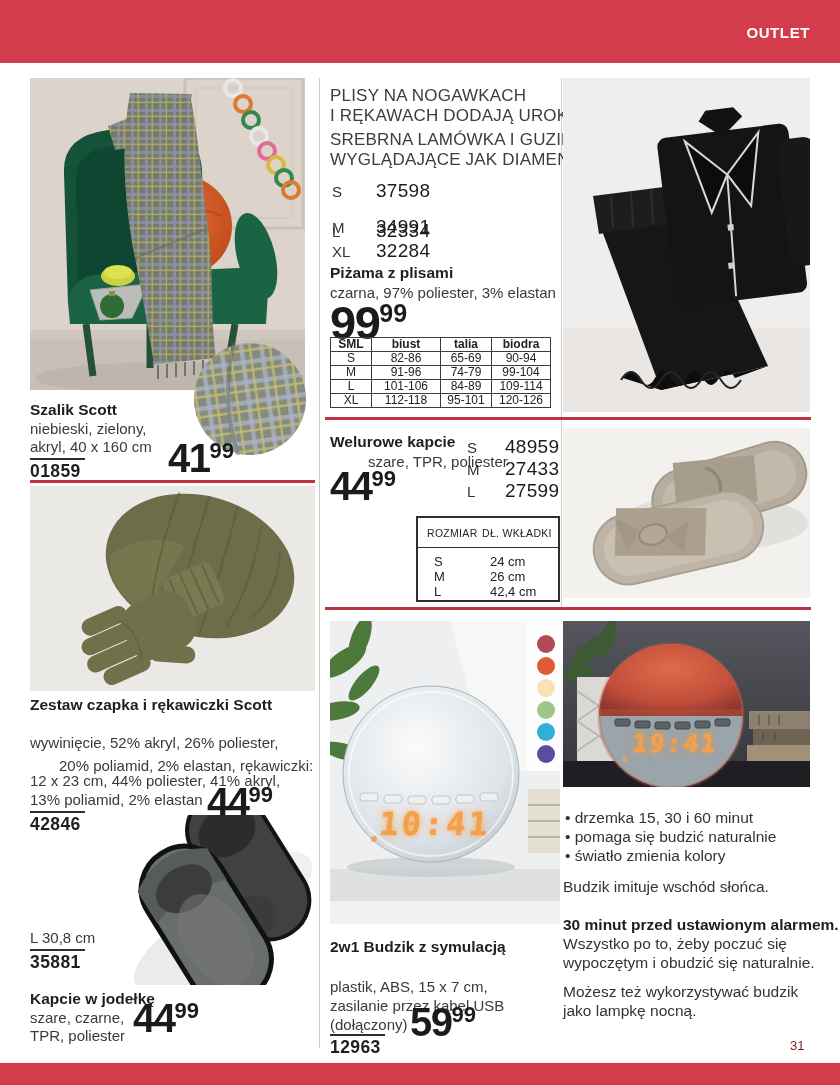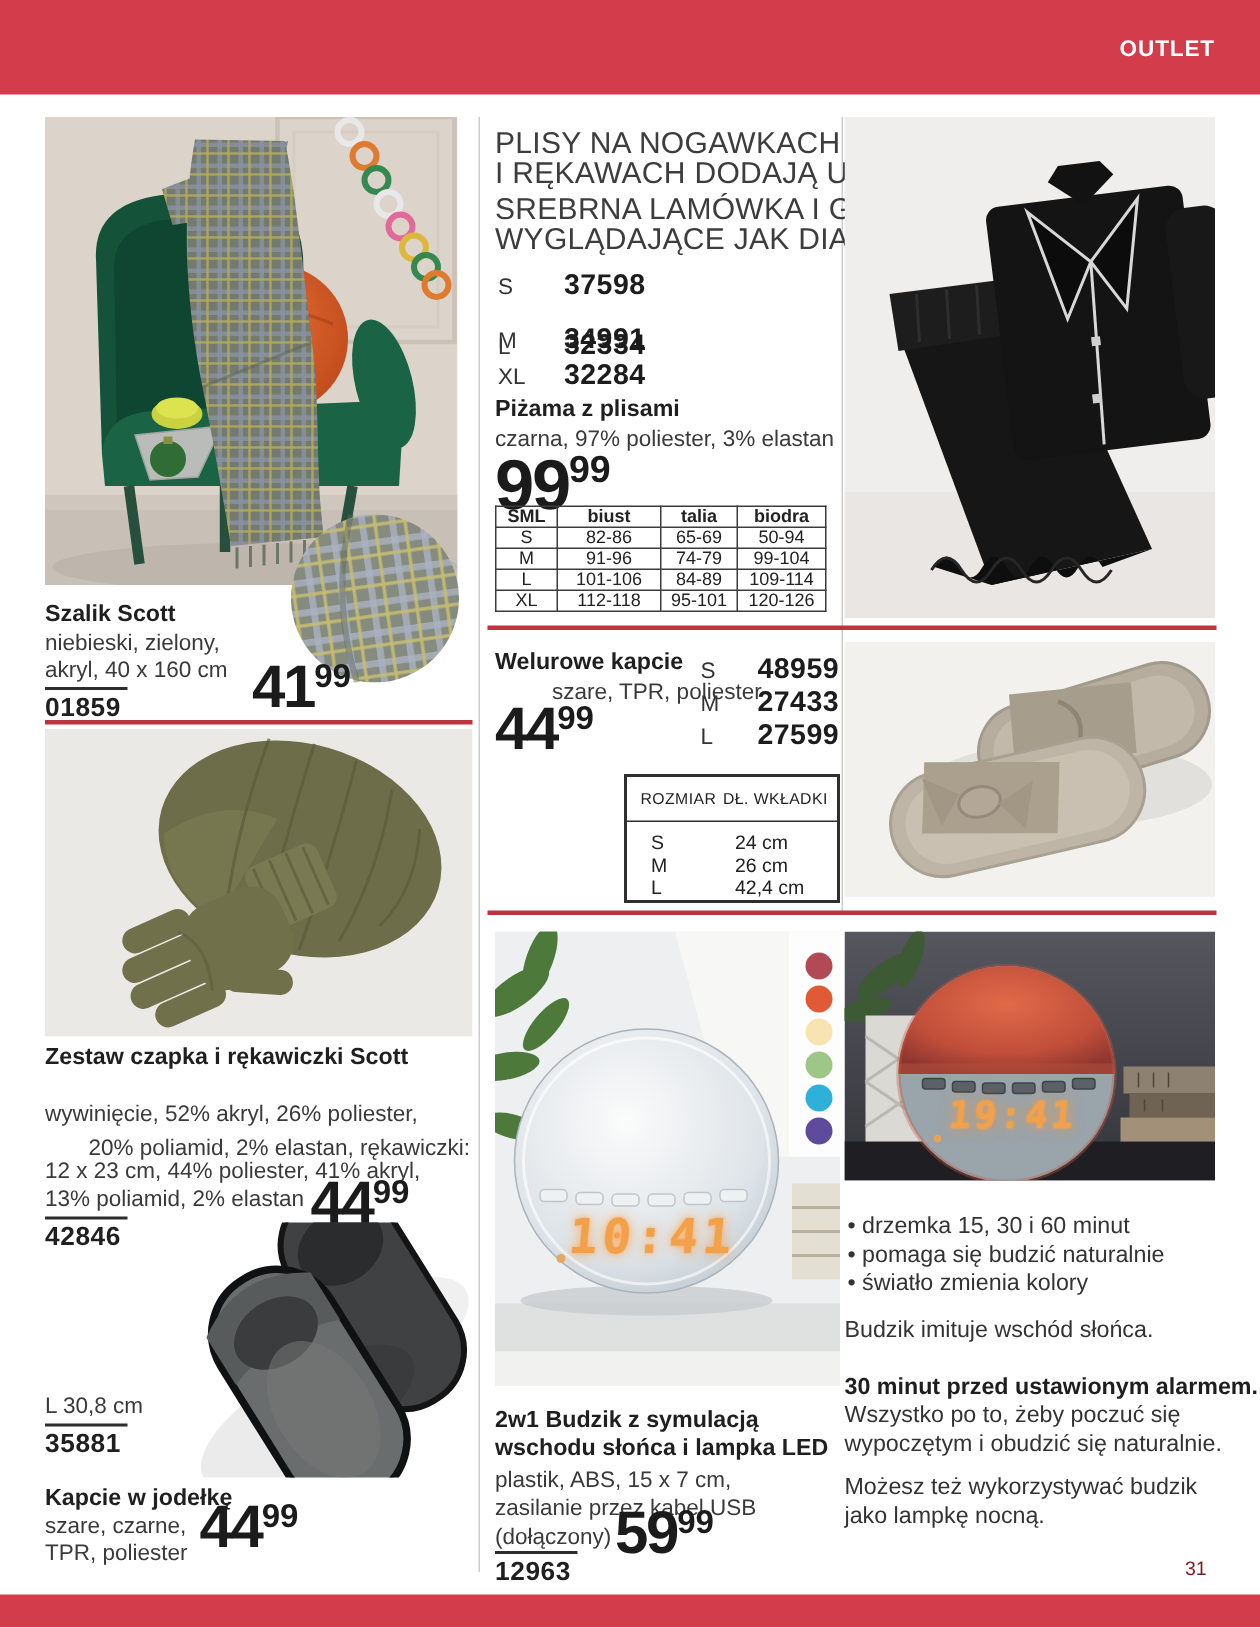--- a/index.html
+++ b/index.html
@@ -9,34 +9,34 @@
   .t{position:absolute;white-space:nowrap;}
   
   .topbar{left:0;top:0;width:840px;height:63px;}
   .botbar{left:0;top:1063px;width:840px;height:22px;}
   .outlet{right:30px;top:24px;color:#fff;font-weight:700;font-size:15px;letter-spacing:.6px;}
   .pagenum{left:790px;top:1038px;font-size:13px;color:#7f1d1d;}
   
   .redline{height:3px;}
   .vline{width:1px;background:#ccc;}
   
-  .headline{font-size:20px;line-height:20px;color:#3d3d3d;letter-spacing:.2px;}
+  .headline{font-size:17px;line-height:20px;color:#3d3d3d;letter-spacing:.2px;}
   .pname{font-weight:700;font-size:15.5px;color:#1f1f1f;}
   .pdesc{font-size:15px;color:#3a3a3a;line-height:19px;}
   .pcode{font-weight:700;font-size:17.5px;color:#1f1f1f;letter-spacing:.4px;}
   .codeline{height:2px;background:#2d2d2d;width:55px;}
   .price{color:#1b1b1b;line-height:1;}
   .price .pm{font-weight:700;letter-spacing:-1.5px;}
   .price .pc{font-weight:700;vertical-align:top;position:relative;}
   .price-lg .pm{font-size:47px;} .price-lg .pc{font-size:25px;top:2px;}
   .price-md .pm{font-size:40px;} .price-md .pc{font-size:22px;top:2px;}
   
   .sizerow{position:absolute;white-space:nowrap;}
   .sizerow .sz{display:inline-block;width:44px;font-size:15px;color:#333;}
-  .sizerow .szc{font-weight:700;font-size:19px;color:#1c1c1c;letter-spacing:.3px;}
+  .sizerow .szc{font-weight:400;font-size:19px;color:#1c1c1c;letter-spacing:.3px;}
   
   table.meas{position:absolute;border-collapse:collapse;font-size:12px;color:#222;}
   table.meas th,table.meas td{border:1px solid #3c3c3c;text-align:center;padding:0 3px;height:13px;line-height:13px;}
   table.meas th{font-weight:700;}
   
   .rozbox{border:2px solid #2e2e2e;background:#fff;}
   .rozhead{font-size:10.5px;font-weight:400;color:#222;letter-spacing:.3px;}
   .rozrow{font-size:13px;color:#222;}
   .rozline{position:absolute;left:0;right:0;height:1px;background:#2e2e2e;}
   
@@ -238,21 +238,21 @@
         <tr>
       <th style="width:34px">SML</th>
       <th style="width:62px">biust</th>
       <th style="width:44px">talia</th>
       <th style="width:52px">biodra</th>
     </tr>
     <tr>
           <td>S</td>
           <td>82-86</td>
           <td>65-69</td>
-          <td>50-94</td>
+          <td>90-94</td>
         </tr>
     <tr>
           <td>M</td>
           <td>91-96</td>
           <td>74-79</td>
           <td>99-104</td>
         </tr>
     <tr>
           <td>L</td>
           <td>101-106</td>
@@ -334,21 +334,20 @@
   <div class="clocktime ct-day" style="left:355px;top:805px;width:160px;">10:41</div>
 
   <div class="dot" style="left: 537px; top: 635px; background: rgb(178, 74, 86);"></div>
   <div class="dot" style="left: 537px; top: 657px; background: rgb(224, 90, 53);"></div>
   <div class="dot" style="left: 537px; top: 679px; background: rgb(248, 227, 178);"></div>
   <div class="dot" style="left: 537px; top: 701px; background: rgb(157, 198, 135);"></div>
   <div class="dot" style="left: 537px; top: 723px; background: rgb(46, 176, 216);"></div>
   <div class="dot" style="left: 537px; top: 745px; background: rgb(95, 75, 158);"></div>
 
   <div class="t pname" style="left:330px;top:938px;">2w1 Budzik z symulacją</div>
-  <div class="t pname" style="left:330px;top:957px;">wschodu słońca i lampka LED</div>
   <div class="t pdesc" style="left:330px;top:977px;">plastik, ABS, 15 x 7 cm,</div>
   <div class="t pdesc" style="left:330px;top:996px;">zasilanie przez kabel USB</div>
   <div class="t pdesc" style="left:330px;top:1015px;">(dołączony)</div>
   <div class="abs codeline" style="left:330px;top:1034px;"></div>
   <div class="t pcode" style="left:330px;top:1037px;">12963</div>
   <div class="t price price-md" style="left:410px;top:1002px;"><span class="pm">59</span><span class="pc">99</span></div>
 
   <svg class="abs" style="left:563px;top:78px;" width="247" height="334" viewBox="0 0 247 334">
     <rect width="247" height="334" fill="#f0eeec"></rect>
     <rect y="250" width="247" height="84" fill="#e9e6e3"></rect>

